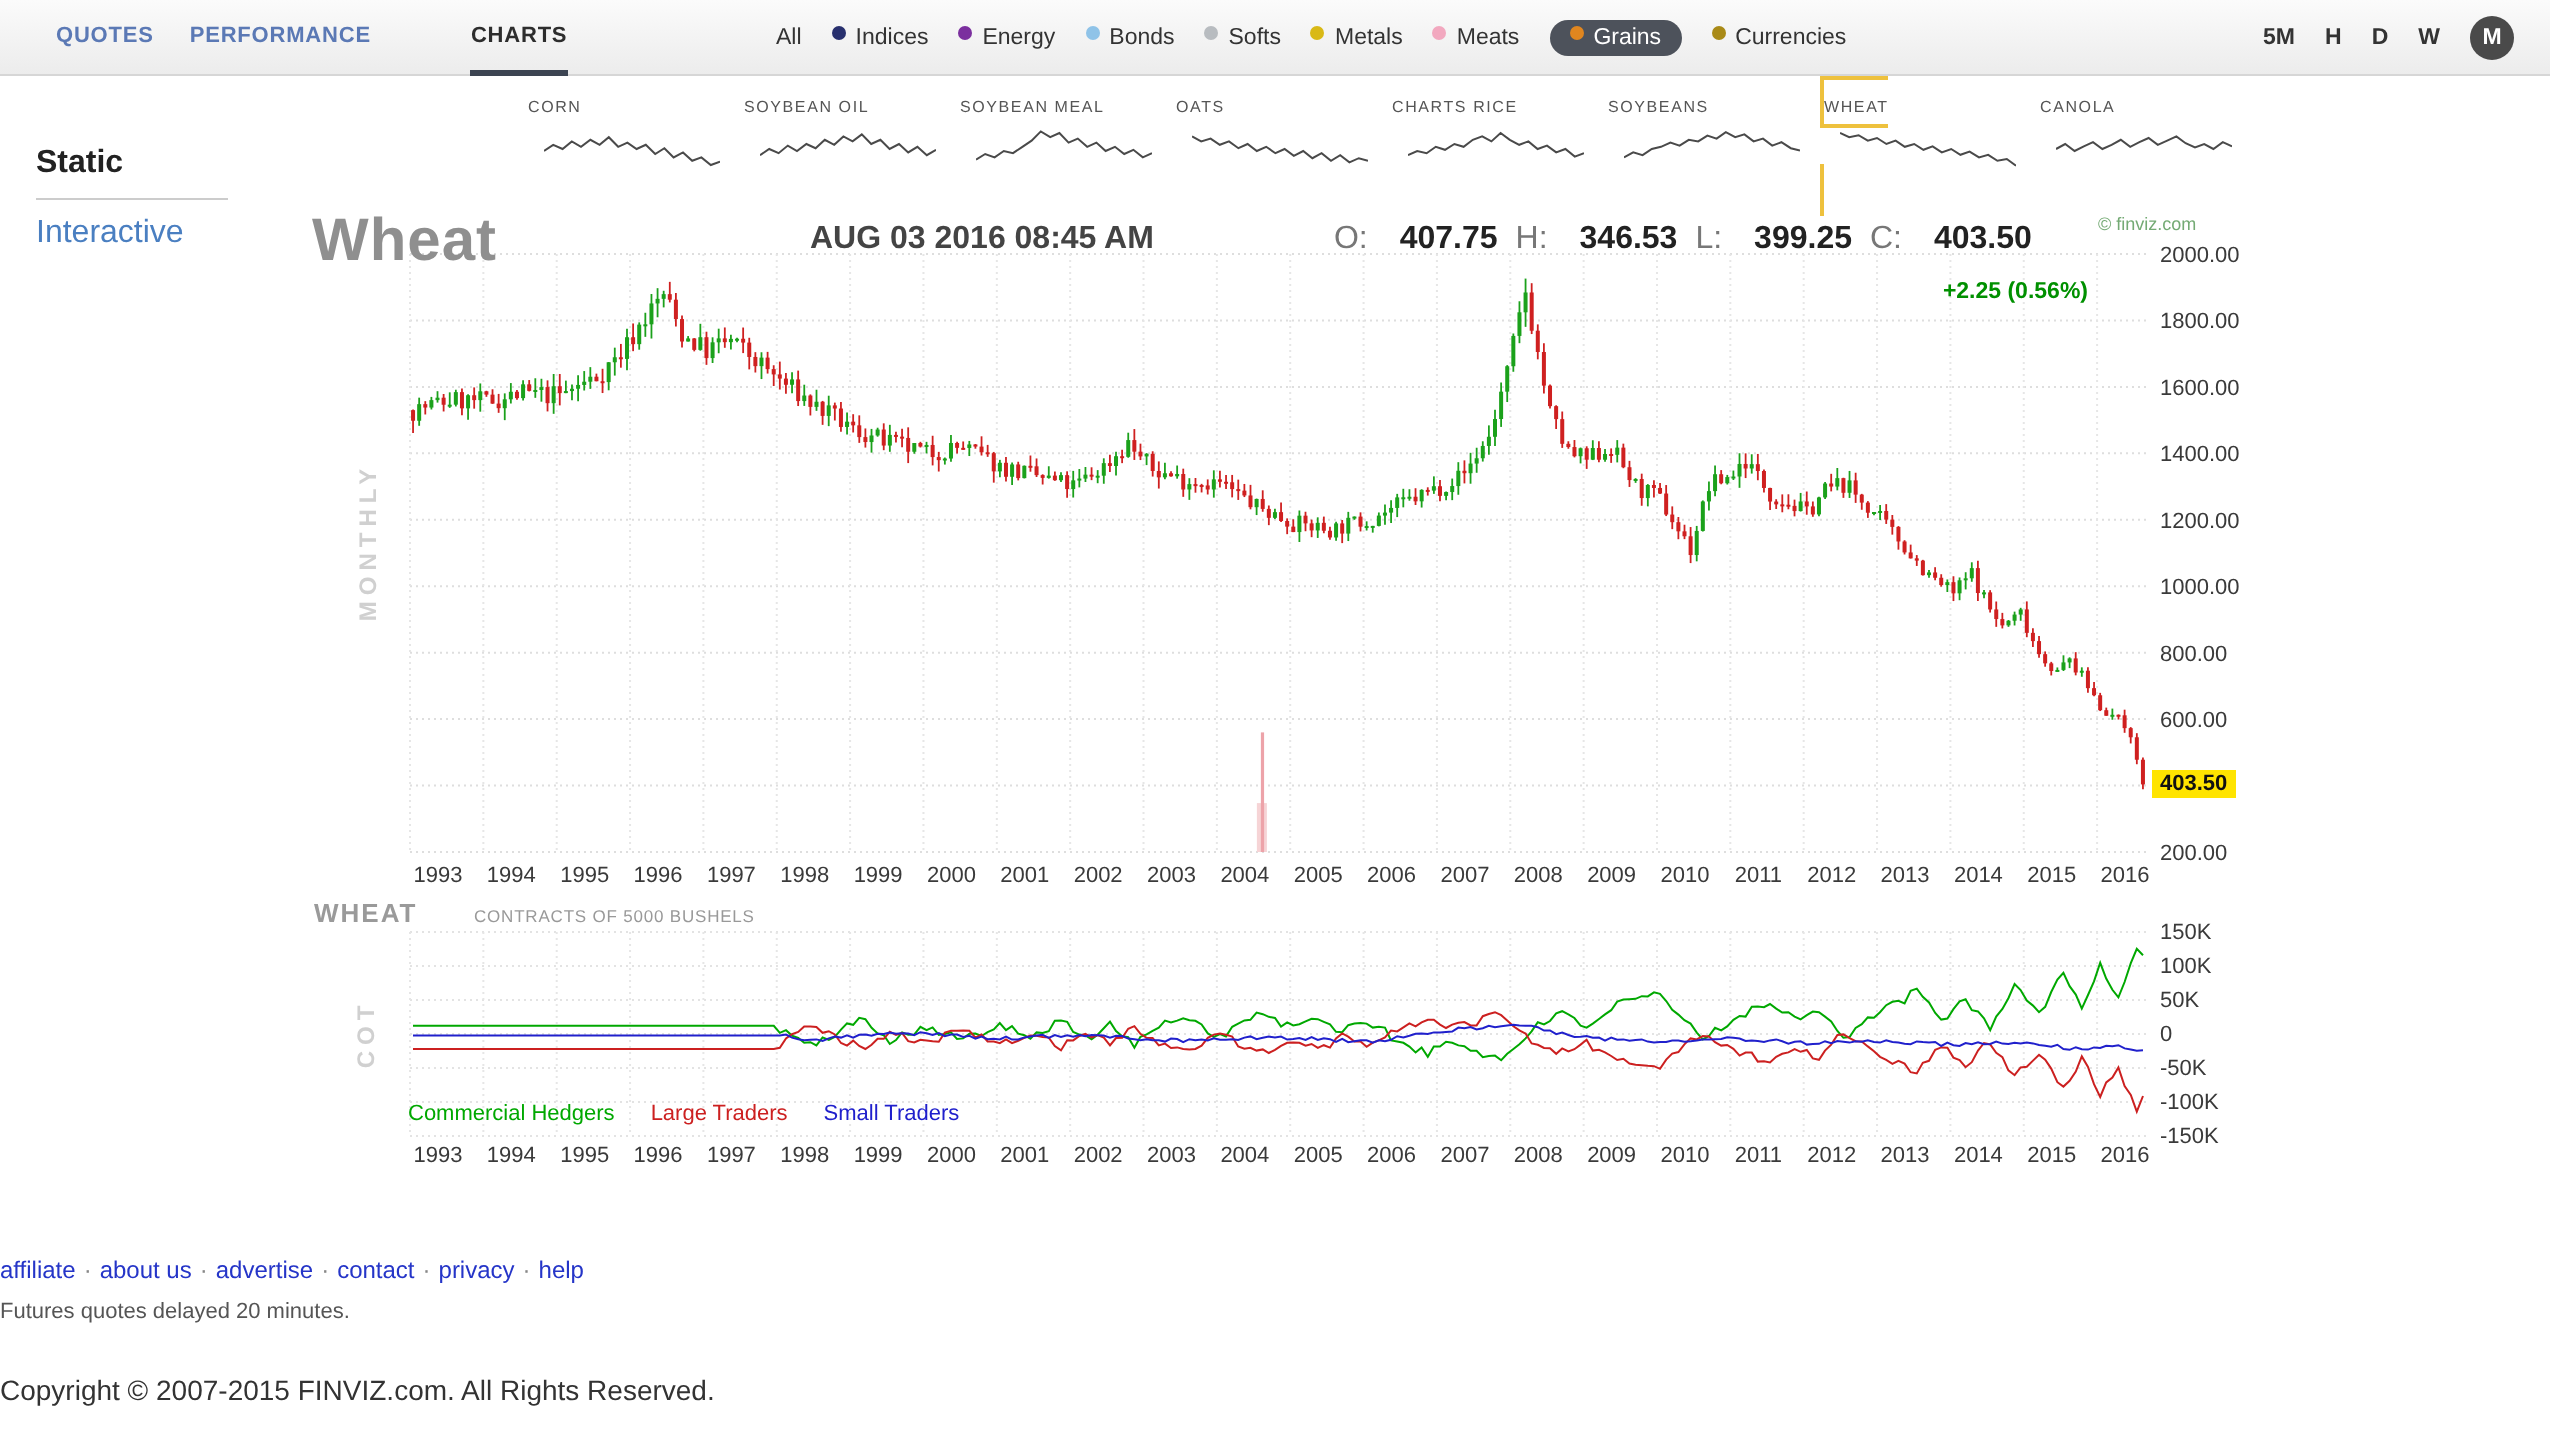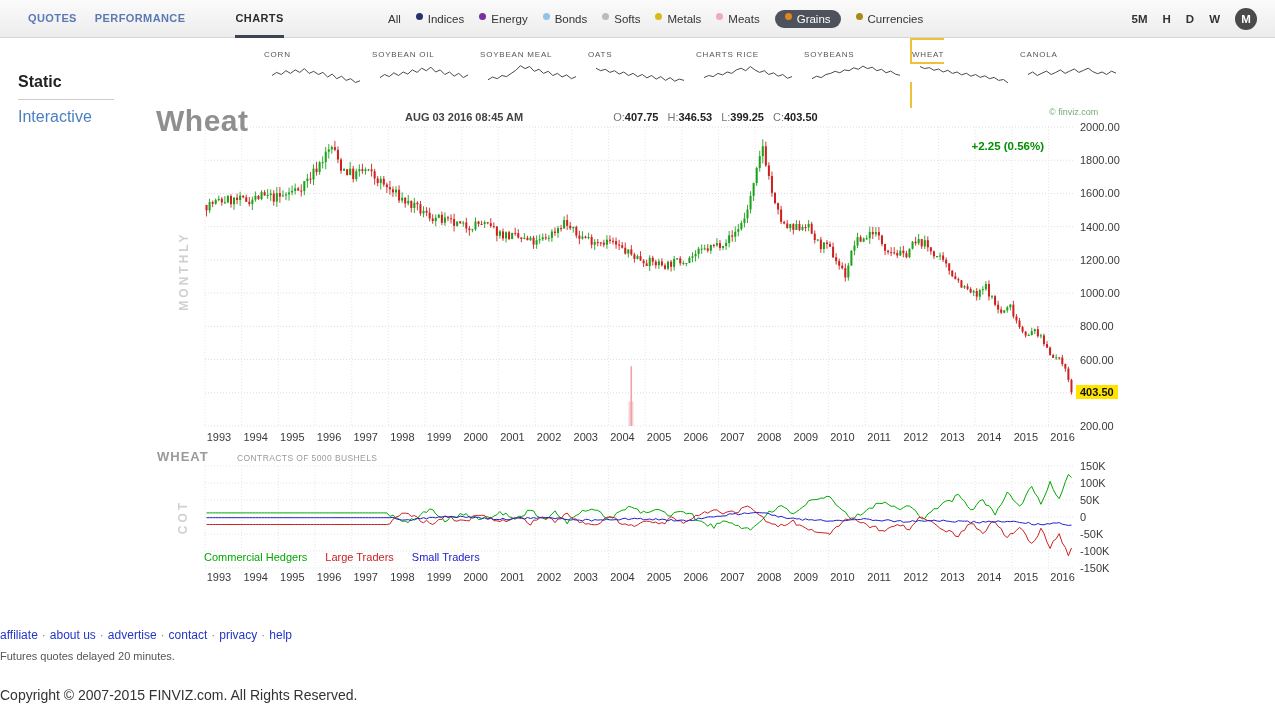--- a/index.html
+++ b/index.html
@@ -37,25 +37,25 @@
   .thumb.selected .thumb-inner{border-color:#eec13d;}
   .thumb-label{text-align:right;font-size:8px;color:#555;letter-spacing:.8px;margin-bottom:3px;
                white-space:nowrap;overflow:hidden;}
   .spark{display:block;margin:0 auto;width:88px;height:26px;}
 
   
   #charts-svg{position:absolute;left:0;top:0;width:1275px;height:722px;}
   #charts-svg text{font-family:"Liberation Sans",sans-serif;font-size:11px;fill:#3a3a3a;}
   .ov{position:absolute;}
   #chart-title{left:156px;top:104px;font-size:30px;font-weight:700;color:#8f8f8f;letter-spacing:.5px;}
-  #chart-header{left:405px;top:111px;display:flex;font-size:11px;align-items:baseline;}
+  #chart-header{left:405px;top:111px;display:flex;font-size:16px;align-items:baseline;}
   #chart-header .ts{font-weight:700;color:#444;margin-right:90px;}
   .ohlc-item{margin-right:9px;white-space:nowrap;}
   .ohlc-item .lb{color:#777;}
-  .ohlc-item .vl{color:#222;font-weight:700;}
+  .ohlc-item .vl{color:#222;font-weight:700;margin-left:16px;}
   #chart-change{left:952px;top:110px;width:92px;text-align:right;color:#009000;font-weight:700;font-size:11.5px;margin-top:30px;}
   #watermark{left:1049px;top:107px;font-size:9px;color:#74aa74;}
   .vlabel{transform:rotate(-90deg);transform-origin:center;color:#d0d0d0;font-weight:700;
           letter-spacing:3px;font-size:12px;text-align:center;}
   #monthly-label{left:139px;top:264px;width:90px;}
   #cot-label-vert{left:160px;top:510px;width:46px;}
   #last-price{left:1076px;top:385px;background:#ffe400;color:#111;font-size:11px;font-weight:700;padding:1px 4px;}
   #cot-title{left:157px;top:449px;font-size:13px;font-weight:700;color:#9a9a9a;letter-spacing:1px;}
   #cot-sub{left:237px;top:453px;font-size:8.5px;color:#999;letter-spacing:.4px;}
   #cot-legend{left:204px;top:551px;display:flex;gap:18px;font-size:11px;}

